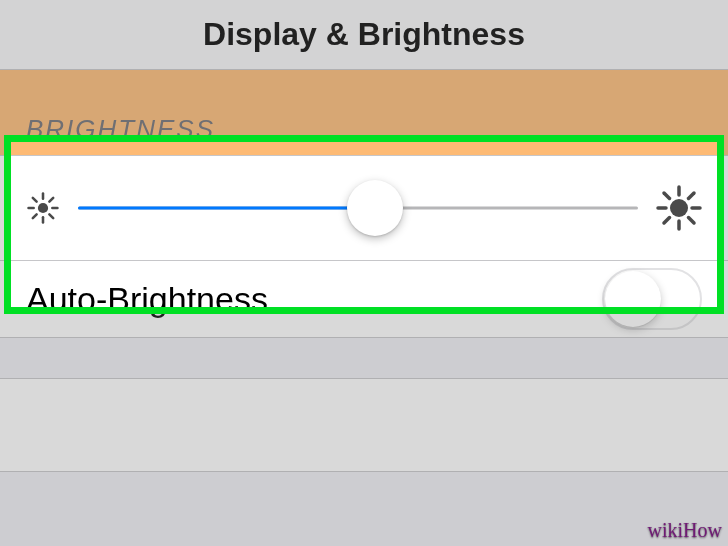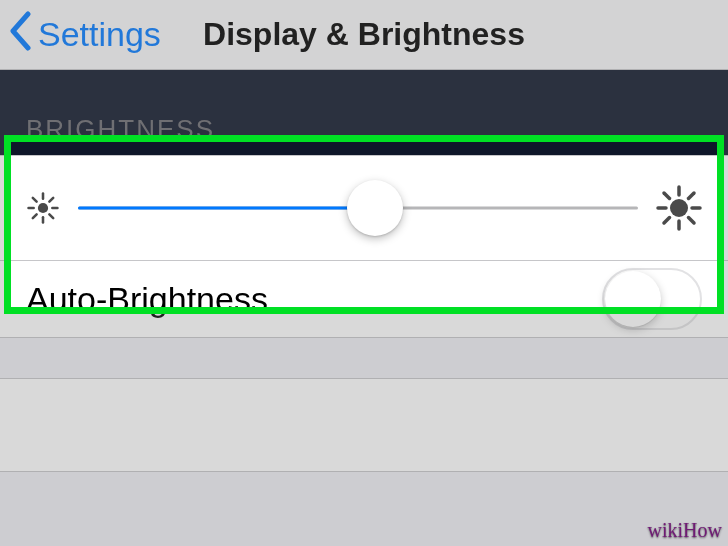--- a/index.html
+++ b/index.html
@@ -54,21 +54,22 @@
     font-size: 32px;
     font-weight: 600;
     color: #000;
     white-space: nowrap;
   }
   .section-header {
     padding: 44px 26px 10px 26px;
     font-size: 26px;
     letter-spacing: 2px;
     color: #6d6d72;
-    background: #0f172a;
+    background: #fdba74;
+    font-style: italic;
   }
   .row {
     background: #fff;
     border-top: 1px solid #c6c6c9;
     border-bottom: 1px solid #c6c6c9;
     padding: 0 26px;
     display: flex;
     align-items: center;
   }
   .slider-row { height: 106px; }
@@ -132,28 +133,20 @@
     font-size: 20px;
     color: #701a75;
     text-shadow: 0 1px 2px rgba(0,0,0,0.6);
     z-index: 10;
   }
 </style>
 </head>
 <body>
 
 <div class="navbar">
-  <div class="back">
-    <span>
-      <svg viewBox="0 0 24 40">
-          <polyline points="20,3 5,20 20,37" fill="none" stroke="#0079ff" stroke-width="5" stroke-linecap="round" stroke-linejoin="round"></polyline>
-        </svg>
-    </span>
-    <span>Settings</span>
-  </div>
   <div class="title">Display &amp; Brightness</div>
 </div>
 
 <div class="section-header">BRIGHTNESS</div>
 
 <div class="row slider-row">
   <span class="sun-icon-small">
     <svg viewBox="0 0 40 40">
       <circle cx="20" cy="20" r="6" fill="#4a4a4a"></circle>
       <g stroke="#4a4a4a" stroke-width="3" stroke-linecap="round">

